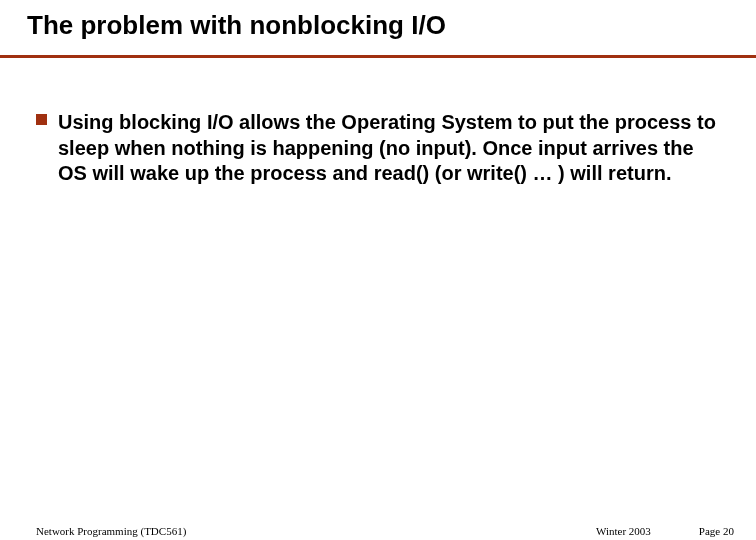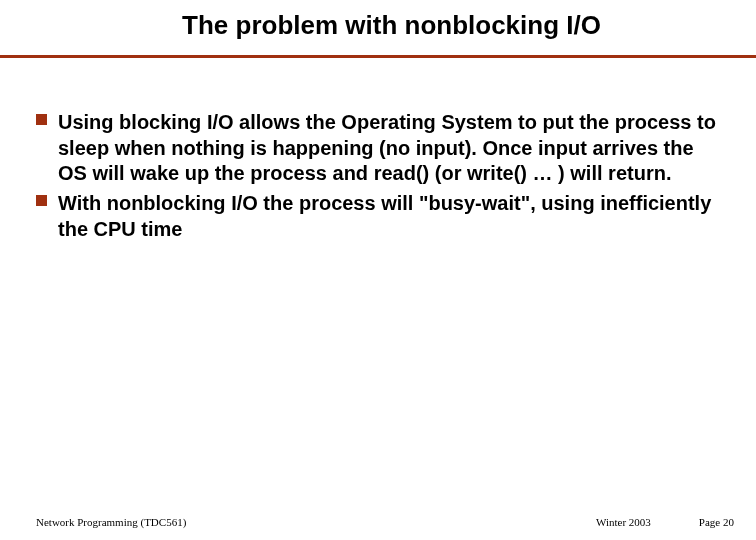--- a/index.html
+++ b/index.html
@@ -12,21 +12,20 @@
     overflow: hidden;
   }
   .slide {
     width: 100%;
     height: 100%;
     position: relative;
     padding: 0;
   }
   .title-wrap {
     padding: 10px 0 0 27px;
-    text-align: center;
   }
   .title {
     color: #000000;
     font-size: 26px;
     font-weight: bold;
     line-height: 1.2;
   }
   .underline {
     margin-top: 14px;
     height: 3px;
@@ -50,21 +49,21 @@
     left: 0;
     top: 4px;
     width: 11px;
     height: 11px;
     background: #a03010;
   }
   .footer {
     position: absolute;
     left: 0;
     right: 0;
-    bottom: 12px;
+    bottom: 3px;
     padding: 0 22px 0 36px;
     display: flex;
     align-items: baseline;
     font-size: 11px;
     color: #000000;
   }
   .footer-left {
     flex: 1;
     font-family: "Times New Roman", Times, serif;
   }
@@ -85,24 +84,20 @@
   <div class="title-wrap">
     <div class="title">The problem with nonblocking I/O</div>
   </div>
   <div class="underline"></div>
 
   <div class="content">
     <div class="bullet-item">
       <span class="bullet-marker"></span>
       <span>Using blocking I/O allows the Operating System to put the process to sleep when nothing is happening (no input). Once input arrives the OS will wake up the process and read() (or write() … ) will return.</span>
     </div>
-    <div class="bullet-item">
-      <span class="bullet-marker"></span>
-      <span>With nonblocking I/O the process will "busy-wait", using inefficiently the CPU time</span>
-    </div>
   </div>
 
   <div class="footer">
     <span class="footer-left">Network Programming (TDC561)</span>
     <span class="footer-center">Winter 2003</span>
     <span class="footer-right">Page 20</span>
   </div>
 
 </div>
 

